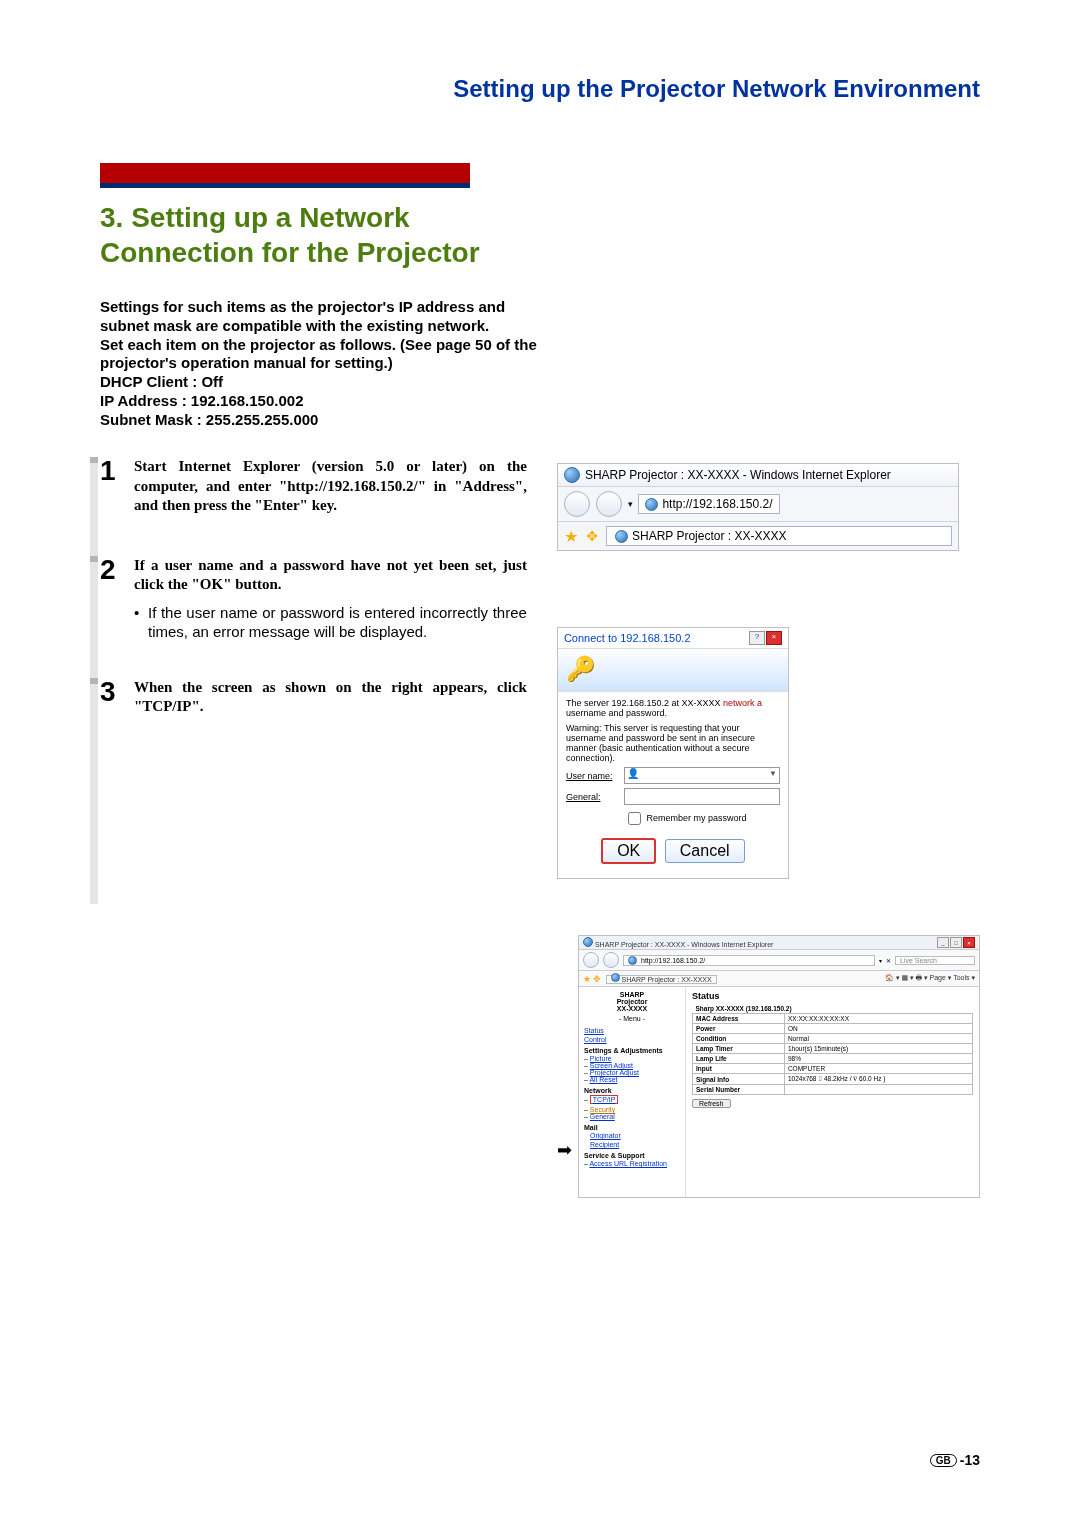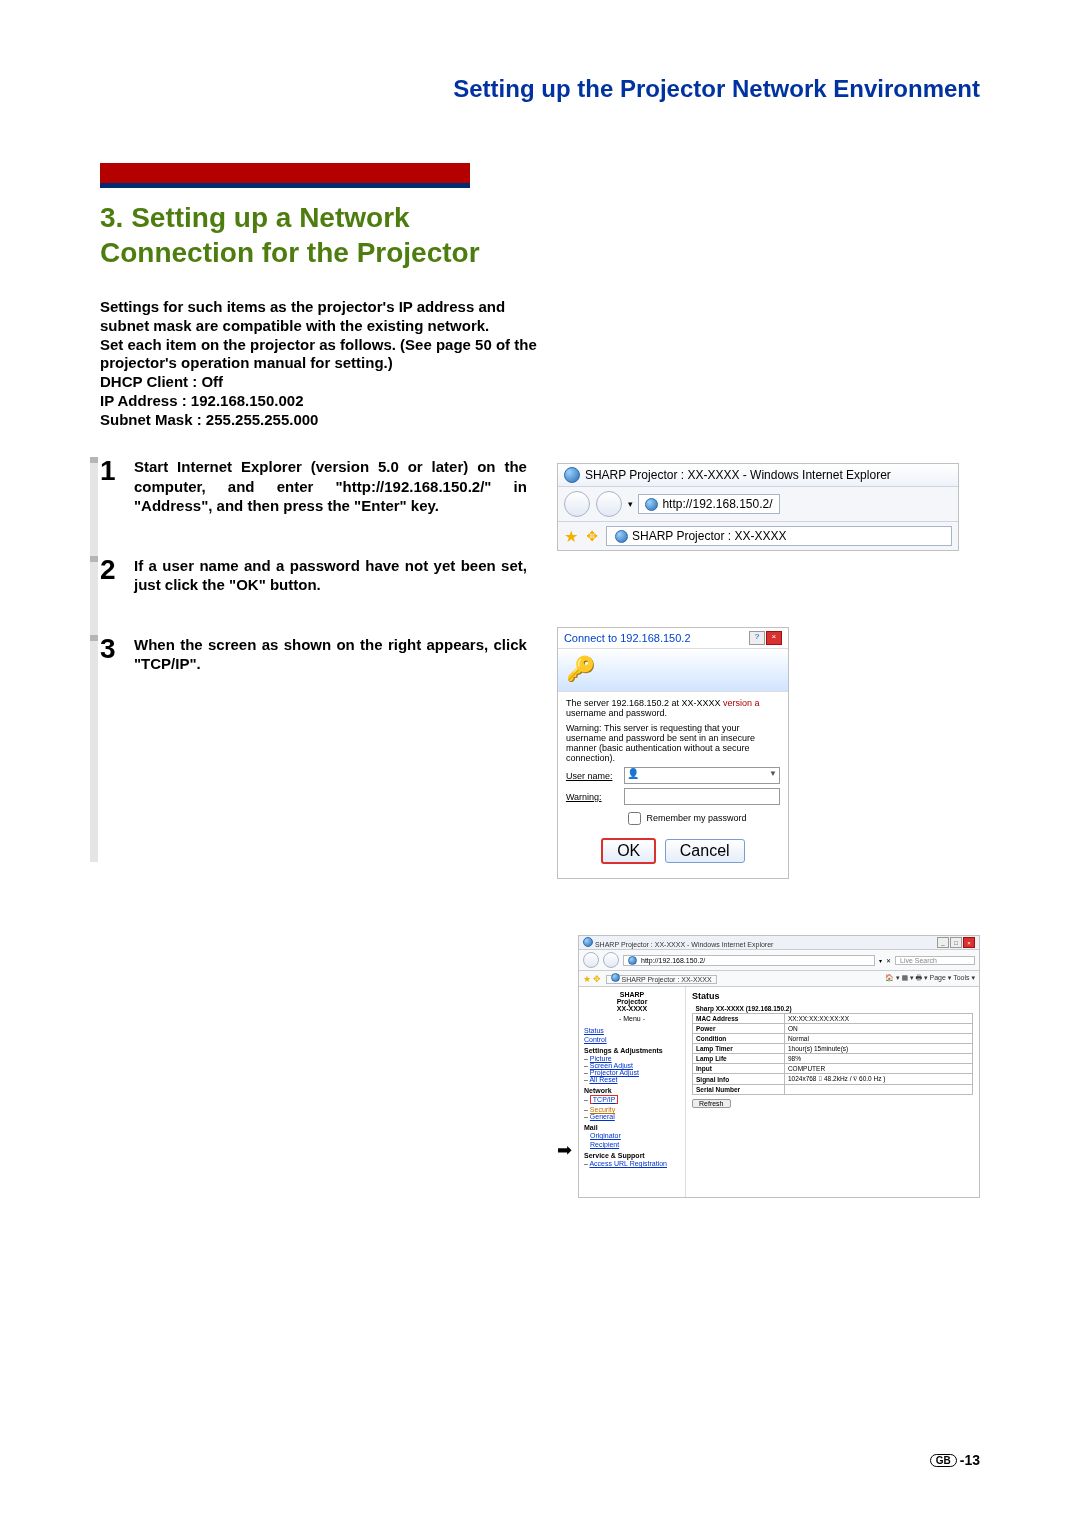--- a/index.html
+++ b/index.html
@@ -80,20 +80,21 @@
     border-top: 6px solid #b5b5b5;
   }
   .step-body {
     font-size: 15px;
     line-height: 1.3;
   }
   .step-heading {
     font-weight: bold;
     margin-bottom: 8px;
     text-align: justify;
+    font-family: Liberation Serif, serif;
   }
   .bullets {
     list-style: none;
     padding: 0;
     margin: 0;
   }
   .bullets li {
     position: relative;
     padding-left: 14px;
     margin-bottom: 4px;
@@ -393,20 +394,21 @@
       </div>
 
       <div class="step">
         <div class="step-num-wrap">
           <div class="step-side-bar" style="height:300px;"></div>
           <div class="step-num">2</div>
         </div>
         <div class="step-body">
           <div class="step-heading">If a user name and a password have not yet been set, just click the "OK" button.</div>
           <ul class="bullets">
+            <li>If the user name or password is entered incorrectly three times, an error message will be displayed.</li>
           </ul>
         </div>
       </div>
 
       <div class="step">
         <div class="step-num-wrap">
           <div class="step-side-bar" style="height:220px;"></div>
           <div class="step-num">3</div>
         </div>
         <div class="step-body">
@@ -449,32 +451,32 @@
             <span class="win-btn">?</span>
             <span class="win-btn close">×</span>
           </span>
         </div>
         <div class="shot2-keyart">
           <span class="key-icon">🔑</span>
         </div>
         <div class="shot2-body">
           <div>
             <span>The server 192.168.150.2 at XX-XXXX</span>
-            <span class="req">version a</span><br>
+            <span class="req">network a</span><br>
             <span>username and password.</span>
           </div>
           <div style="margin-top:5px;">Warning: This server is requesting that your username and password be sent in an insecure manner (basic authentication without a secure connection).</div>
           <div class="shot2-row">
             <label>User name:</label>
             <div class="fld combo">
               <span style="font-size:10px;padding-left:2px;">👤</span>
             </div>
           </div>
           <div class="shot2-row">
-            <label>Warning:</label>
+            <label>General:</label>
             <div class="fld"></div>
           </div>
           <div class="shot2-check">
             <input type="checkbox" style="vertical-align: middle;">
             <span>Remember my password</span>
           </div>
           <div class="shot2-btns">
             <span class="btn ok">OK</span>
             <span class="btn">Cancel</span>
           </div>

